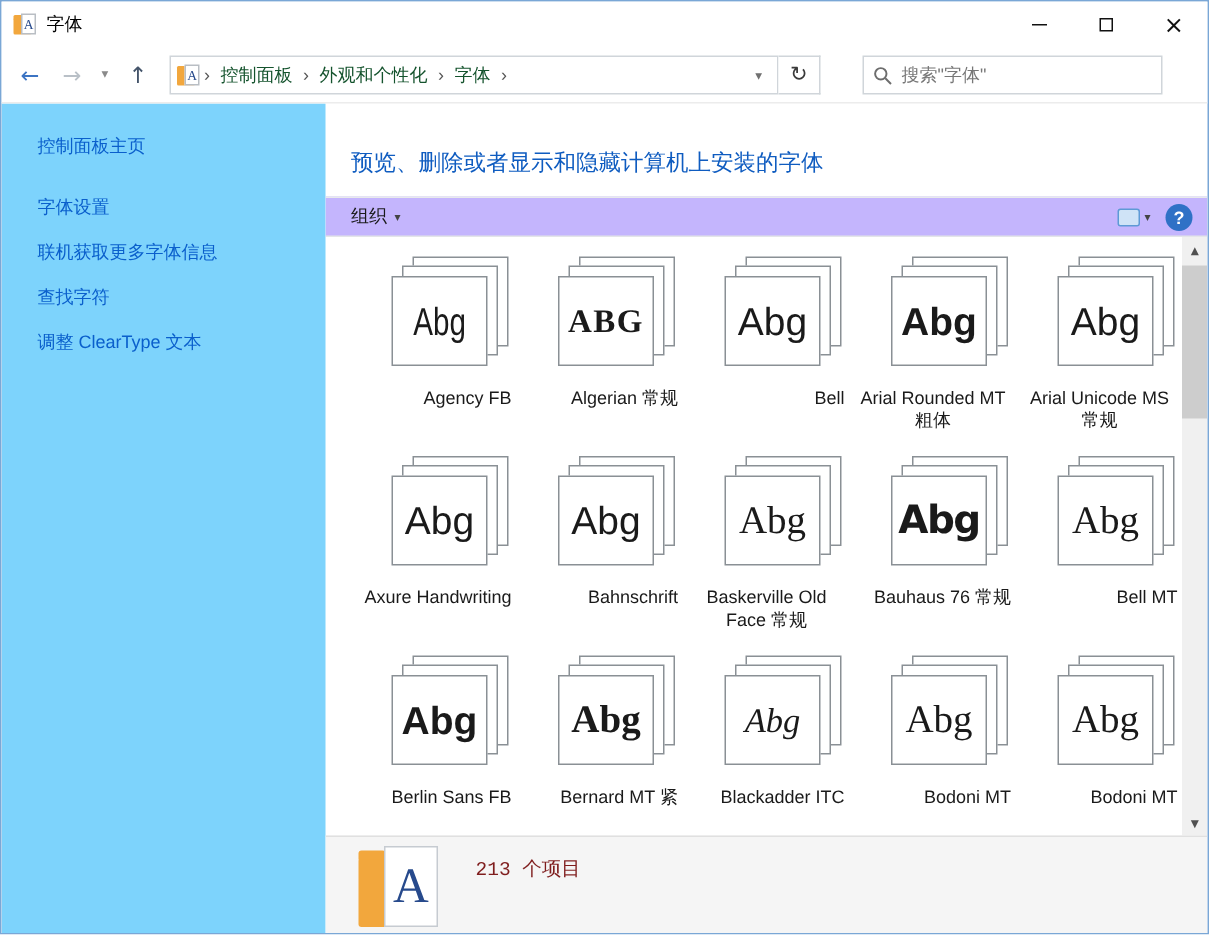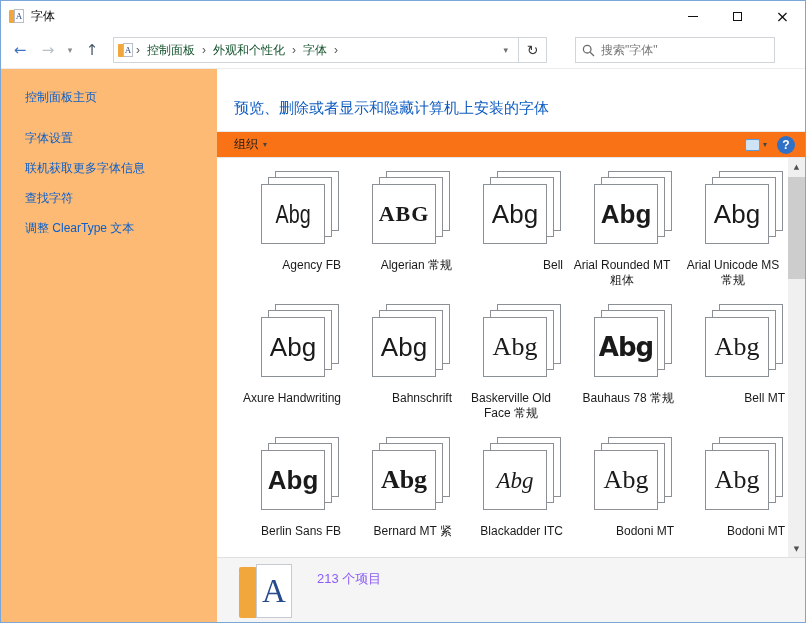--- a/index.html
+++ b/index.html
@@ -34,30 +34,30 @@
   .crumb { font-size: 12px; color: #14532d; padding: 0 5px; white-space: nowrap; cursor: default; }
   .crumb-sep { font-size: 12px; color: #555; padding: 0 2px; cursor: default; }
   .addr-dd { font-size: 9px; color: #707070; padding: 0 6px; }
   .refresh-btn { width: 28px; height: 26px; border: 1px solid #d0d5da; border-left: none; background: #fff; display: flex; align-items: center; justify-content: center; font-family: "DejaVu Sans", sans-serif; font-size: 14px; color: #3a3a3a; }
   .searchbox { width: 200px; height: 26px; border: 1px solid #d0d5da; background: #fff; margin-left: 26px; display: flex; align-items: center; padding: 0 6px; gap: 6px; }
   .searchbox input { border: none; outline: none; flex: 1; font-size: 12px; font-family: "Liberation Sans", sans-serif; color: #333; min-width: 0; }
   .searchbox input::placeholder { color: #777; }
 
   
   .bodyrow { flex: 1; display: flex; overflow: hidden; }
-  .sidebar { width: 216px; flex: 0 0 216px; display: flex; flex-direction: column; padding: 20px 10px 14px 24px; background: #fdba74; }
+  .sidebar { width: 216px; flex: 0 0 216px; display: flex; flex-direction: column; padding: 20px 10px 14px 24px; background: #7dd3fc; }
   .side-link { font-size: 12px; color: #0a5fcc; margin-bottom: 13px; cursor: default; white-space: nowrap; }
   .side-home { margin-bottom: 24px; }
   .see-also { margin-top: auto; }
   .see-also-hd { font-size: 12px; color: #6d6d6d; margin-bottom: 14px; }
 
   .main { flex: 1; display: flex; flex-direction: column; overflow: hidden; }
   .page-header { flex: 0 0 62px; padding: 30px 0 0 17px; font-size: 15px; color: #0f5cc0; }
 
-  .cmdbar { flex: 0 0 27px; background: #f97316; border-top: 1px solid #e8eaec; border-bottom: 1px solid #e3e5e8; display: flex; padding: 0 10px 0 17px; }
+  .cmdbar { flex: 0 0 27px; background: #c4b5fd; border-top: 1px solid #e8eaec; border-bottom: 1px solid #e3e5e8; display: flex; padding: 0 10px 0 17px; }
   .organize { font-size: 12px; color: #1a1a1a; display: flex; align-items: center; gap: 5px; cursor: default; }
   .dd-caret { font-size: 8px; color: #444; }
   .cmdbar-right { margin-left: auto; display: flex; align-items: center; gap: 10px; }
   .viewbtn { display: flex; align-items: center; gap: 3px; cursor: default; }
   .view-ico { width: 15px; height: 12px; background: #cfe3f7; border: 1px solid #5e9ad6; border-radius: 2px; display: inline-block; }
   .helpbtn { width: 18px; height: 18px; border-radius: 50%; background: #2f71c6; color: #fff; font-size: 12px; font-weight: bold; display: flex; align-items: center; justify-content: center; cursor: default; }
 
   .contentrow { flex: 1; display: flex; overflow: hidden; }
   .grid { flex: 1; display: grid; grid-template-columns: repeat(5, 111px); grid-auto-rows: 131px; padding: 8px 0 0 13px; row-gap: 2px; overflow: hidden; }
   .tile { width: 111px; padding-top: 5px; display: flex; flex-direction: column; align-items: flex-end; cursor: default; }
@@ -78,21 +78,21 @@
   .flabel { margin-top: 11px; font-size: 12px; color: #1a1a1a; text-align: center; line-height: 15px; max-width: 104px; }
 
   
   .scrollbar { width: 17px; flex: 0 0 17px; background: #f0f0f0; display: flex; flex-direction: column; align-items: center; }
   .scroll-arrow { width: 17px; height: 17px; display: flex; align-items: center; justify-content: center; color: #505050; font-size: 7px; font-family: "DejaVu Sans", sans-serif; }
   .scroll-thumb { width: 17px; height: 102px; background: #cdcdcd; margin-top: 2px; }
   .scroll-space { flex: 1; }
 
   
   .statusbar { flex: 0 0 64px; background: #f5f5f5; border-top: 1px solid #e0e0e0; display: flex; align-items: flex-start; padding: 4px 0 0 22px; }
-  .status-text { font-size: 13px; color: #8b5cf6; margin: 8px 0 15px 22px; }
+  .status-text { font-size: 13px; color: #7f1d1d; margin: 8px 0 15px 22px; font-family: Liberation Mono, monospace; }
   .fonts-ico-lg { position: relative; width: 56px; height: 60px; flex: 0 0 56px; }
   .fonts-ico-lg .fo { position: absolute; left: 0; top: 10px; width: 42px; height: 46px; background: #f2a73d; border-radius: 2px; }
   .fonts-ico-lg .fo::before { content:""; position: absolute; left: 0; top: -5px; width: 18px; height: 6px; background: #f2a73d; border-radius: 2px 2px 0 0; }
   .fonts-ico-lg .pg { position: absolute; left: 17px; top: 2px; width: 36px; height: 54px; background: #fff; border: 1px solid #c6cbd1; font-family: "Liberation Serif", serif; font-size: 33px; color: #274a8c; display: flex; align-items: center; justify-content: center; }
 </style>
 </head>
 <body>
 
 <div class="window">
 
@@ -265,21 +265,21 @@
           </div>
 
           <div class="tile">
             <div class="ficon">
                 <span class="page p3"></span>
                 <span class="page p2"></span>
                 <span class="page p1">
                   <span class="pv heavy">Abg</span>
                 </span>
               </div>
-            <div class="flabel">Bauhaus 78 常规</div>
+            <div class="flabel">Bauhaus 76 常规</div>
           </div>
 
           <div class="tile">
             <div class="ficon">
                 <span class="page p3"></span>
                 <span class="page p2"></span>
                 <span class="page p1">
                   <span class="pv serif">Abg</span>
                 </span>
               </div>

